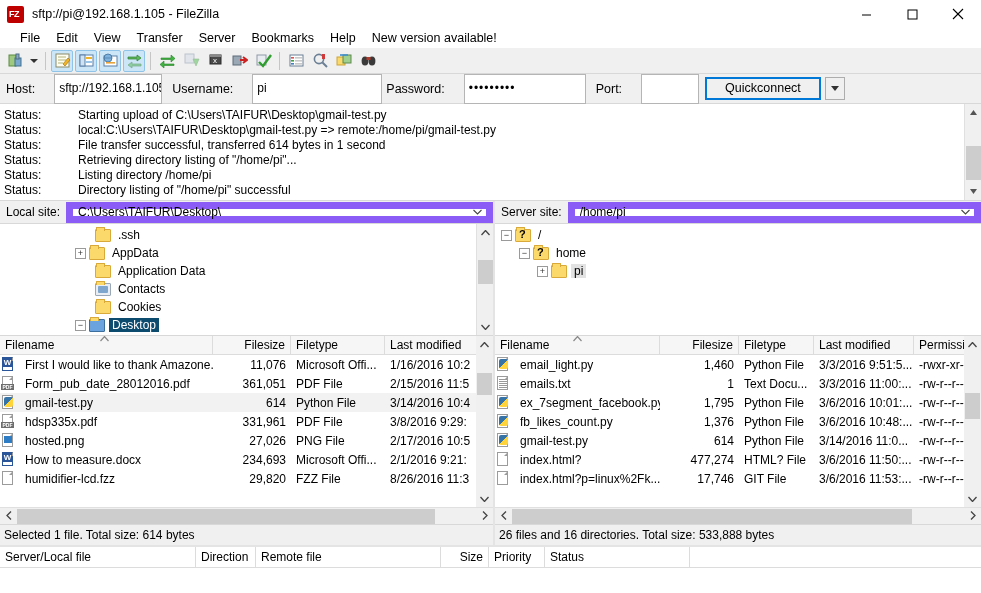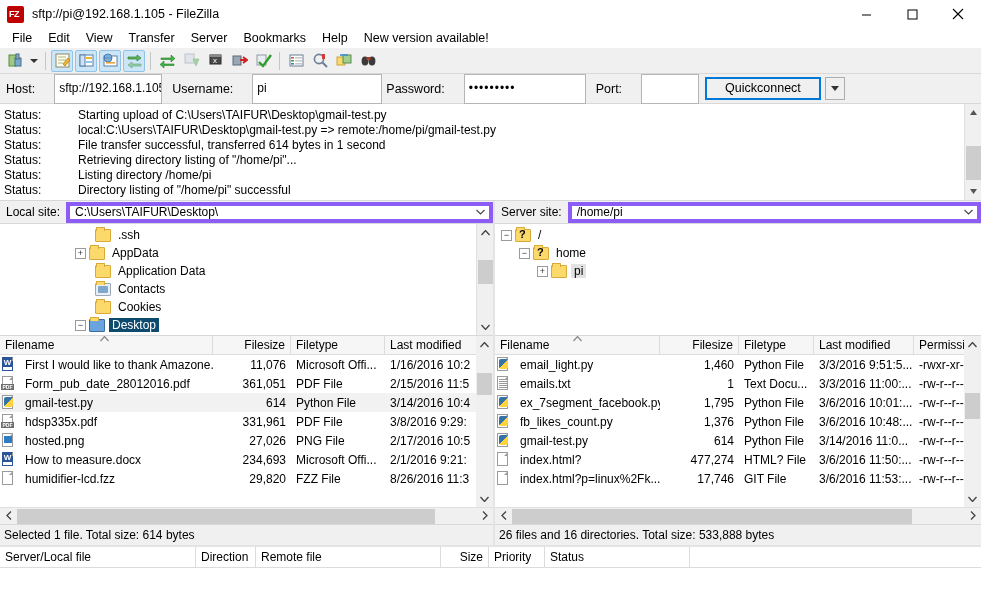--- a/index.html
+++ b/index.html
@@ -28,21 +28,21 @@
   }
   .title-text { font-size: 12.5px; color: #000; }
   .wincontrols { margin-left: auto; display: flex; height: 28px; }
   .wc { width: 46px; height: 28px; display:flex; align-items:center; justify-content:center;
         font-size: 12px; color: #000; }
   .wc svg { display:block; }
 
   
   .menubar {
     height: 20px; flex: 0 0 20px; background: #ffffff;
-    display: flex; align-items: center; padding-left: 4px; font-size: 12.5px;
+    display: flex; align-items: center; padding-left: 12px; font-size: 12.5px;
   }
   .menuitem { padding: 0 8px; line-height: 20px; white-space: nowrap; }
 
   
   .toolbar {
     height: 26px; flex: 0 0 26px; background: #f0f0f0;
     display: flex; align-items: center; padding-left: 3px;
     border-bottom: 1px solid #d8d8d8;
   }
   .tbtn {
@@ -76,21 +76,21 @@
   .pane { display: flex; flex-direction: column; min-width: 0; }
   .pane-left { flex: 0 0 495px; border-right: 2px solid #e4e4e4; }
   .pane-right { flex: 1 1 auto; }
 
   .sitebar {
     height: 23px; flex: 0 0 23px; display: flex; align-items: center;
     background: #f0f0f0; border-bottom: 1px solid #d8d8d8;
   }
   .sitelabel { padding: 0 6px; font-size: 12px; white-space: nowrap; }
   .sitefield {
-    flex: 1 1 auto; height: 21px; background: #fff; border: 4px solid #8b5cf6;
+    flex: 1 1 auto; height: 21px; background: #fff; border: 7px solid #8b5cf6;
     display: flex; align-items: center; padding-left: 5px; font-size: 12px;
     min-width: 0; margin-right: 0; gap: 8px;
   }
   .sitefield .val { flex:1 1 auto; white-space: nowrap; overflow:hidden; }
   .sitefield .chev { width: 18px; text-align:center; color:#444; font-size: 9px; flex:0 0 18px;}
 
   
   .tree {
     flex: 0 0 112px; background: #fff; overflow: hidden;
     display: flex; border-bottom: 1px solid #d8d8d8; position: relative;

